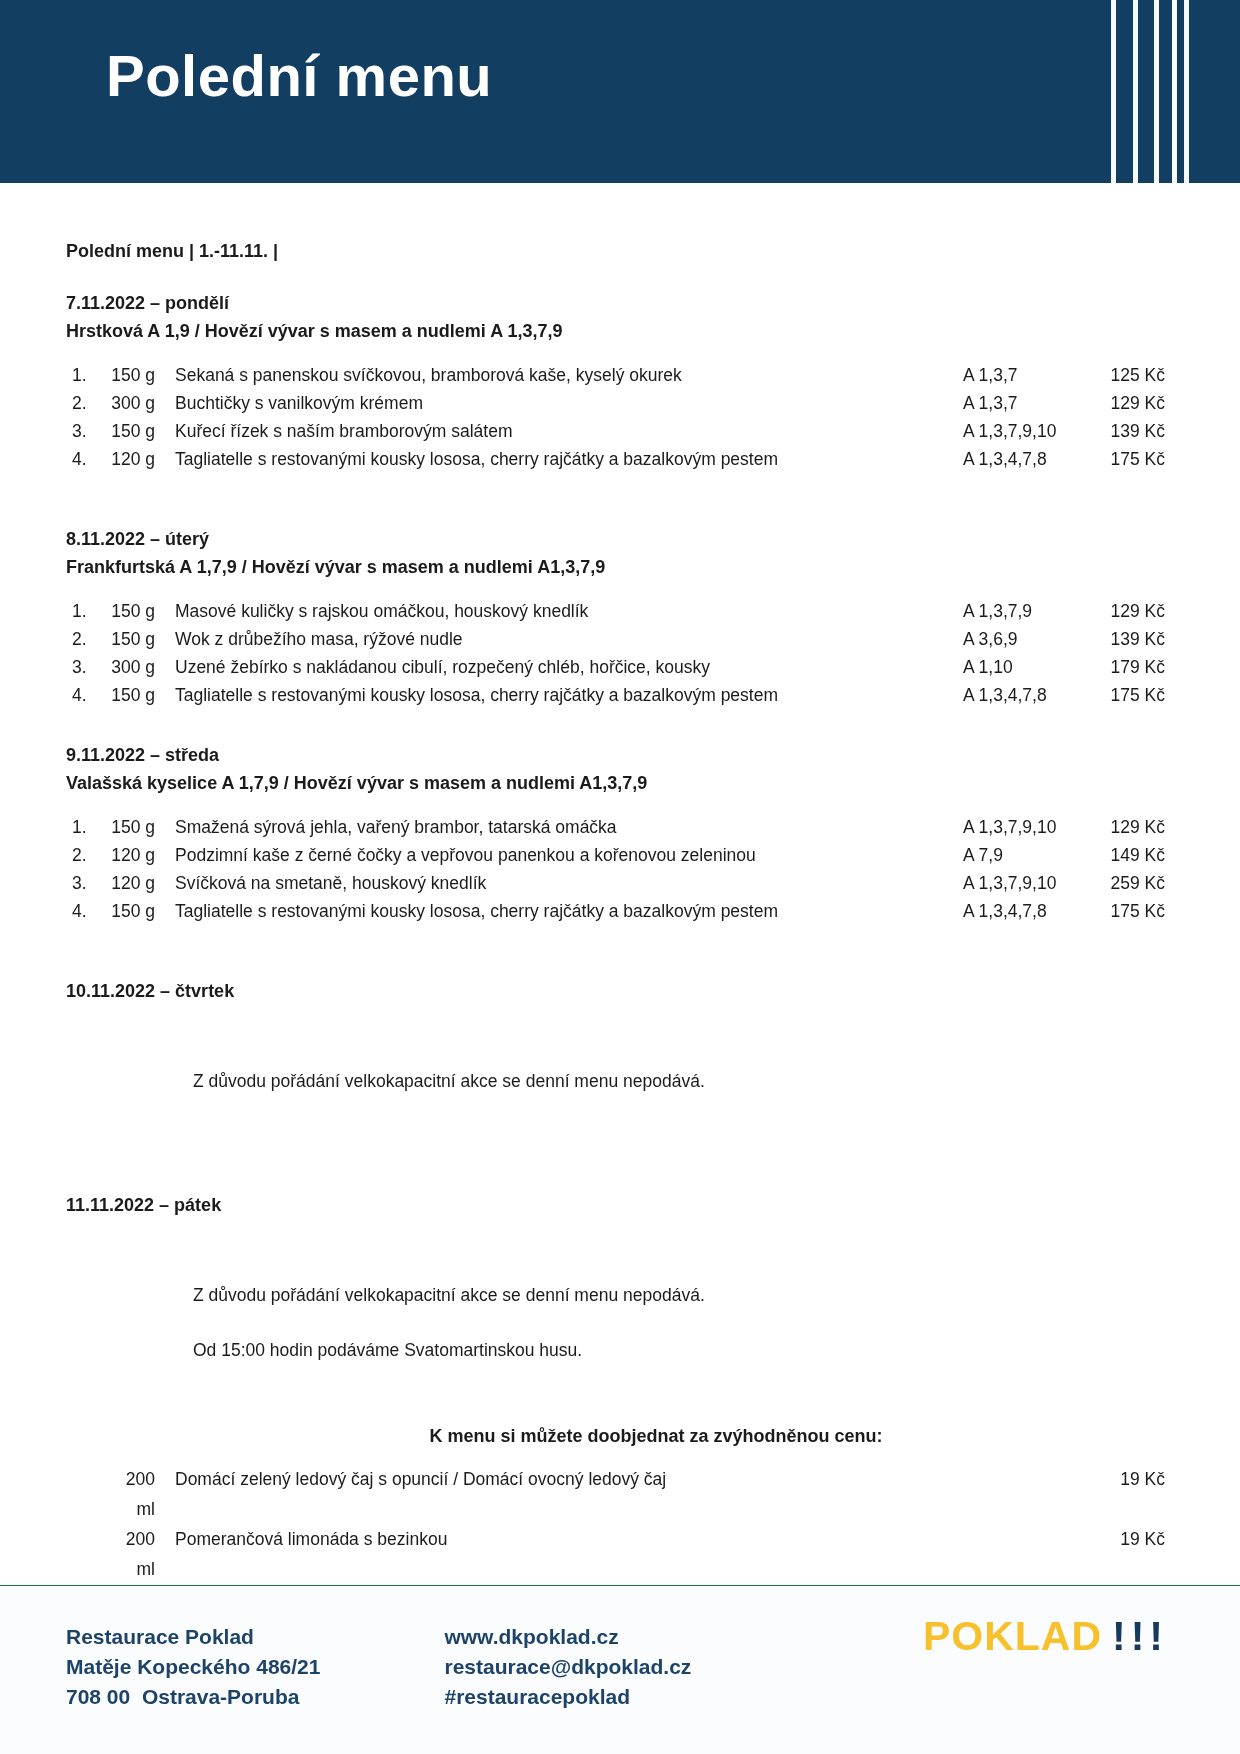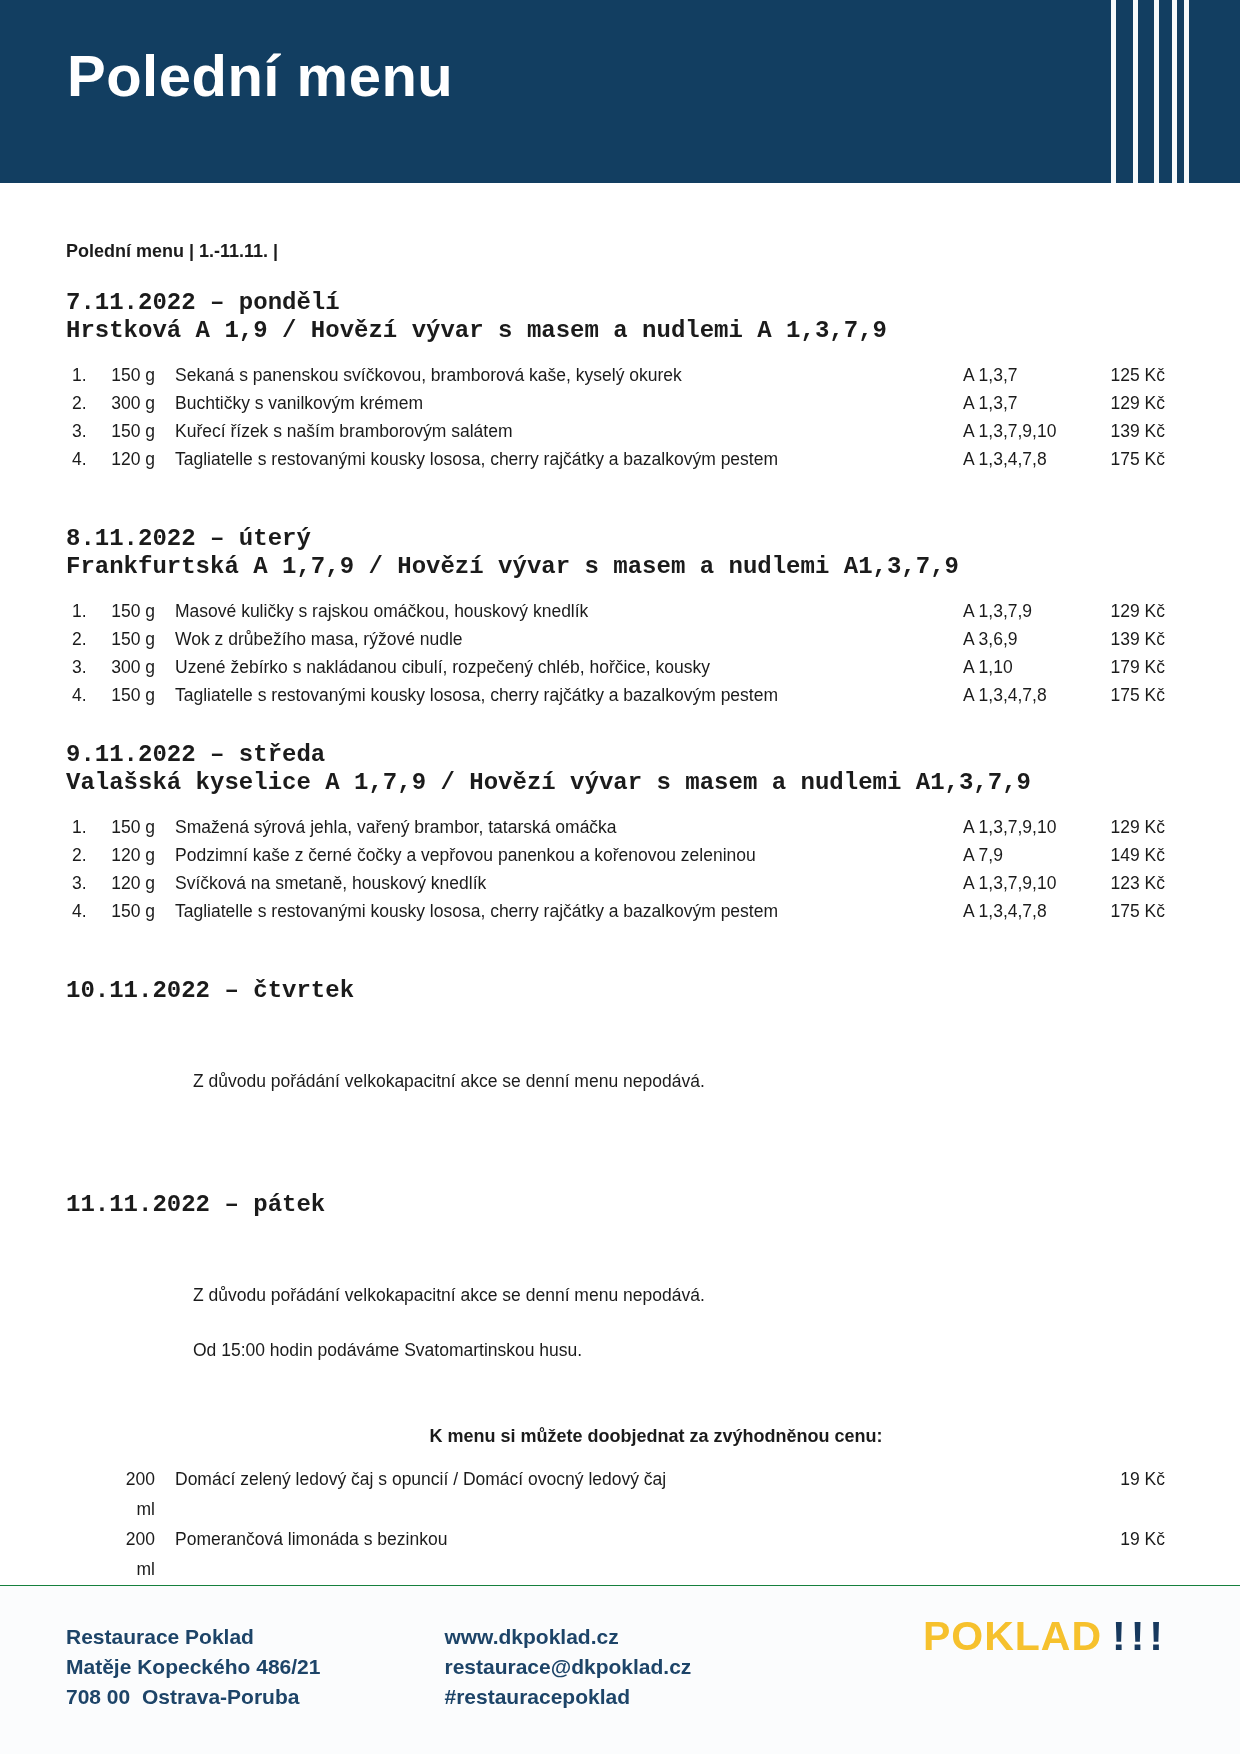--- a/index.html
+++ b/index.html
@@ -4,39 +4,39 @@
 <style>
   html,body{margin:0;padding:0;}
   body{
     width:1240px;height:1754px;position:relative;overflow:hidden;
     background:#ffffff;color:#1b1b1b;
     font-family:"Liberation Sans", sans-serif;
   }
   
   .banner{height:183px;background:#123e61;position:relative;}
   .banner h1{
-    margin:0;padding:44px 0 0 67px;color:#ffffff;
+    margin:0;padding:44px 0 0 106px;color:#ffffff;
     font-size:58px;font-weight:800;letter-spacing:0.5px;line-height:1.1;
   }
   .stripe{position:absolute;top:0;bottom:0;width:5px;background:#f6fafc;}
   .stripe.s1{left:1111px}.stripe.s2{left:1133px}.stripe.s3{left:1154px}
   .stripe.s4{left:1172px}.stripe.s5{left:1184px}
 
   
   .content{padding:0 75px 0 66px;}
   .meta{font-size:18px;font-weight:700;margin:54px 0 0 0;line-height:28px;}
 
   .day{margin:0;}
   #days .day:nth-of-type(1){margin-top:24px;}
   #days .day:nth-of-type(2){margin-top:52px;}
   #days .day:nth-of-type(3){margin-top:32px;}
   #days .day:nth-of-type(4){margin-top:52px;}
   #days .day:nth-of-type(5){margin-top:96px;}
 
-  .day-date,.day-soup{margin:0;font-size:24px;font-weight:700;line-height:28px;font-family:Liberation Mono, monospace;}
+  .day-date,.day-soup{margin:0;font-size:18px;font-weight:700;line-height:28px;}
   .rows{margin-top:16px;}
   .row{
     display:grid;
     grid-template-columns:40px 49px 20px 788px 132px 70px;
     font-size:17.5px;line-height:28px;
   }
   .c-num{padding-left:6px;}
   .c-qty{text-align:right;}
   .c-name{grid-column:4;}
   .c-alg{grid-column:5;}
@@ -176,21 +176,21 @@
     <span class="c-name">Podzimní kaše z černé čočky a vepřovou panenkou a kořenovou zeleninou</span>
     <span class="c-alg">A 7,9</span>
     <span class="c-price">149 Kč</span>
   </div>
 
   <div class="row">
     <span class="c-num">3.</span>
     <span class="c-qty">120 g</span>
     <span class="c-name">Svíčková na smetaně, houskový knedlík</span>
     <span class="c-alg">A 1,3,7,9,10</span>
-    <span class="c-price">123 Kč</span>
+    <span class="c-price">259 Kč</span>
   </div>
 
   <div class="row">
     <span class="c-num">4.</span>
     <span class="c-qty">150 g</span>
     <span class="c-name">Tagliatelle s restovanými kousky lososa, cherry rajčátky a bazalkovým pestem</span>
     <span class="c-alg">A 1,3,4,7,8</span>
     <span class="c-price">175 Kč</span>
   </div>
 </div>

